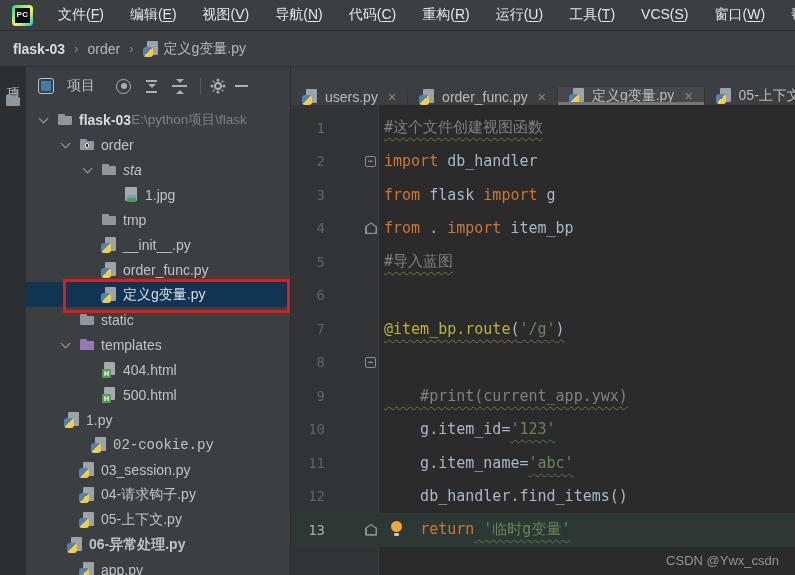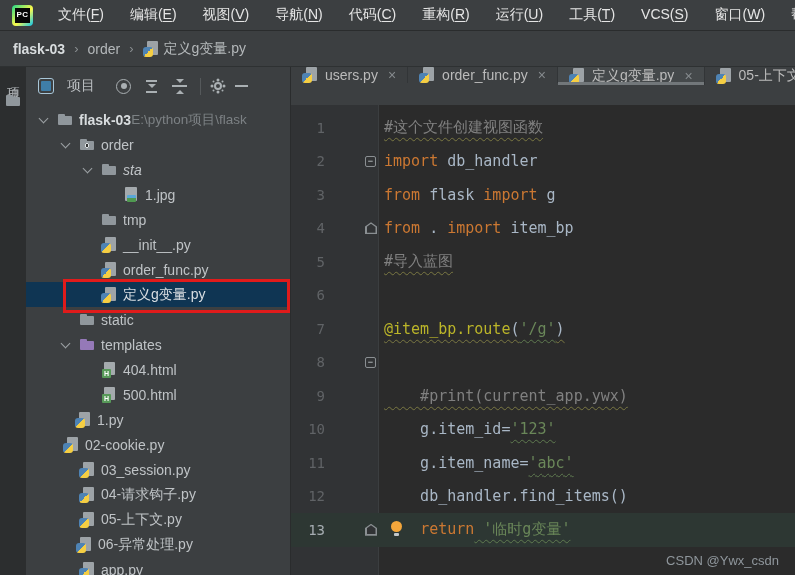--- a/index.html
+++ b/index.html
@@ -93,21 +93,21 @@
   .image-icon::after { content:""; position:absolute; left:3.5px; bottom:1px; width:9px; height:7px; border-radius:1px;
                        background:linear-gradient(180deg,#58a7d8 0 45%,#4f9950 45% 100%); }
   .html-icon::before { content:""; position:absolute; left:3px; top:0; width:11px; height:13px;
                        background:#a4aaad; border-radius:1px; }
   .html-icon::after { content:"H"; position:absolute; left:1px; bottom:0; width:9px; height:9px;
                       background:#579959; color:#fff; font:bold 7px/9px "Liberation Sans",sans-serif;
                       text-align:center; border-radius:1px; }
 
   
   .right { flex:1; display:flex; flex-direction:column; min-width:0; }
-  .tabbar { height:38px; display:flex; align-items:flex-start; background:#3c3f41; overflow:hidden; flex:none; }
+  .tabbar { height:38px; display:flex; align-items:flex-end; background:#3c3f41; overflow:hidden; flex:none; }
   .tab { display:flex; align-items:center; gap:7px; padding:0 11px; font-size:14px; color:#bbbbbb;
          border-right:1px solid #323537; position:relative; white-space:nowrap; flex:none; }
   .tab.active { background:#45494b; }
   .tab.active::after { content:""; position:absolute; left:0; right:0; bottom:0; height:3px; background:#72777a; }
   .tab-close { color:#868b8e; font-size:14px; margin-left:3px; }
 
   .editor { flex:1; position:relative; background:#2b2b2b; overflow:hidden;
             font-family:"DejaVu Sans Mono","Liberation Mono",monospace; font-size:15px; color:#a9b7c6; }
   .gutter-bg { position:absolute; left:0; top:0; bottom:0; width:88px; background:#313335;
                border-right:1px solid #3b3e40; }
@@ -258,46 +258,46 @@
           <div class="tree-row" style="padding-left: 54px;">
             <span class="chev-slot"></span>
             <span class="icon16 html-icon tree-icon"></span>
             <span class="tree-label">404.html</span>
           </div>
           <div class="tree-row" style="padding-left: 54px;">
             <span class="chev-slot"></span>
             <span class="icon16 html-icon tree-icon"></span>
             <span class="tree-label">500.html</span>
           </div>
-          <div class="tree-row" style="padding-left: 28px;">
+          <div class="tree-row" style="padding-left: 17px;">
             <span class="chev-slot"></span>
             <span class="icon16 py-icon tree-icon"></span>
             <span class="tree-label">1.py</span>
           </div>
-          <div class="tree-row" style="padding-left: 16px;">
+          <div class="tree-row" style="padding-left: 44px; font-family: Liberation Mono, monospace;">
             <span class="chev-slot"></span>
             <span class="icon16 py-icon tree-icon"></span>
             <span class="tree-label">02-cookie.py</span>
           </div>
           <div class="tree-row" style="padding-left: 32px;">
             <span class="chev-slot"></span>
             <span class="icon16 py-icon tree-icon"></span>
             <span class="tree-label">03_session.py</span>
           </div>
           <div class="tree-row" style="padding-left: 32px;">
             <span class="chev-slot"></span>
             <span class="icon16 py-icon tree-icon"></span>
             <span class="tree-label">04-请求钩子.py</span>
           </div>
           <div class="tree-row" style="padding-left: 32px;">
             <span class="chev-slot"></span>
             <span class="icon16 py-icon tree-icon"></span>
             <span class="tree-label">05-上下文.py</span>
           </div>
-          <div class="tree-row" style="padding-left: 29px;">
+          <div class="tree-row" style="padding-left: 20px; font-weight: bold;">
             <span class="chev-slot"></span>
             <span class="icon16 py-icon tree-icon"></span>
             <span class="tree-label">06-异常处理.py</span>
           </div>
           <div class="tree-row" style="padding-left: 32px;">
             <span class="chev-slot"></span>
             <span class="icon16 py-icon tree-icon"></span>
             <span class="tree-label">app.py</span>
           </div>
         </div>

